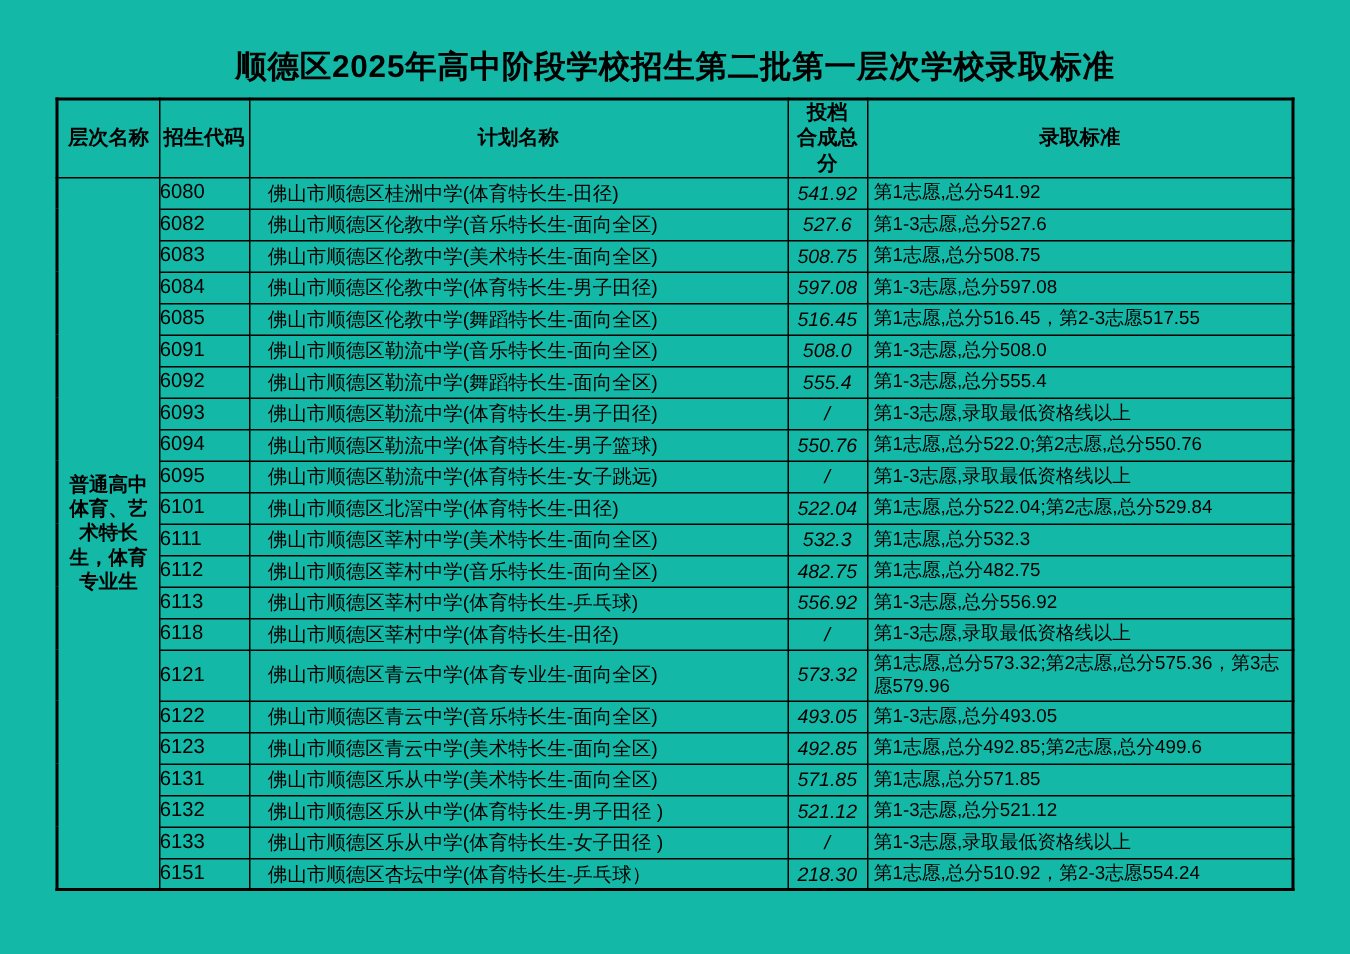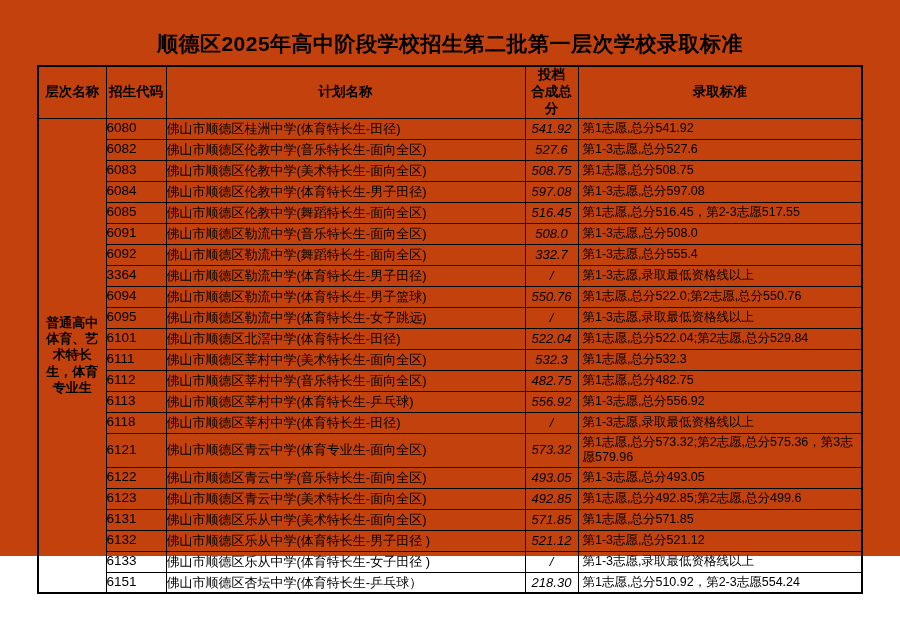--- a/index.html
+++ b/index.html
@@ -7,22 +7,22 @@
   body {
     width: 900px;
     height: 636px;
     position: relative;
     font-family: "Liberation Sans", sans-serif;
     color: #000;
     overflow: hidden;
   }
   .page {
     width: 900px;
-    height: 556px;
-    background: #c2410c;
+    height: 636px;
+    background: #14b8a6;
   }
   .page-title {
     padding-top: 30px;
     text-align: center;
     font-size: 21px;
     font-weight: bold;
     letter-spacing: 0.5px;
   }
   table.doc-table {
     border-collapse: collapse;
@@ -54,21 +54,21 @@
     vertical-align: middle;
     margin-top: 12px;
   }
   td.code-cell {
     text-align: left;
     height: 21px;
     font-size: 13.5px;
   }
   td.plan-cell {
     text-align: left;
-    padding: 0 0;
+    padding: 0 12px;
   }
   td.score-cell {
     text-align: center;
     font-style: italic;
   }
   td.standard-cell {
     text-align: left;
     padding: 1px 4px;
     font-size: 12.5px;
   }
@@ -144,25 +144,25 @@
   </tr>
         <tr>
     <td class="code-cell">6091</td>
     <td class="plan-cell">佛山市顺德区勒流中学(音乐特长生-面向全区)</td>
     <td class="score-cell">508.0</td>
     <td class="standard-cell">第1-3志愿,总分508.0</td>
   </tr>
         <tr>
     <td class="code-cell">6092</td>
     <td class="plan-cell">佛山市顺德区勒流中学(舞蹈特长生-面向全区)</td>
-    <td class="score-cell">332.7</td>
+    <td class="score-cell">555.4</td>
     <td class="standard-cell">第1-3志愿,总分555.4</td>
   </tr>
         <tr>
-    <td class="code-cell">3364</td>
+    <td class="code-cell">6093</td>
     <td class="plan-cell">佛山市顺德区勒流中学(体育特长生-男子田径)</td>
     <td class="score-cell">/</td>
     <td class="standard-cell">第1-3志愿,录取最低资格线以上</td>
   </tr>
         <tr>
     <td class="code-cell">6094</td>
     <td class="plan-cell">佛山市顺德区勒流中学(体育特长生-男子篮球)</td>
     <td class="score-cell">550.76</td>
     <td class="standard-cell">第1志愿,总分522.0;第2志愿,总分550.76</td>
   </tr>

